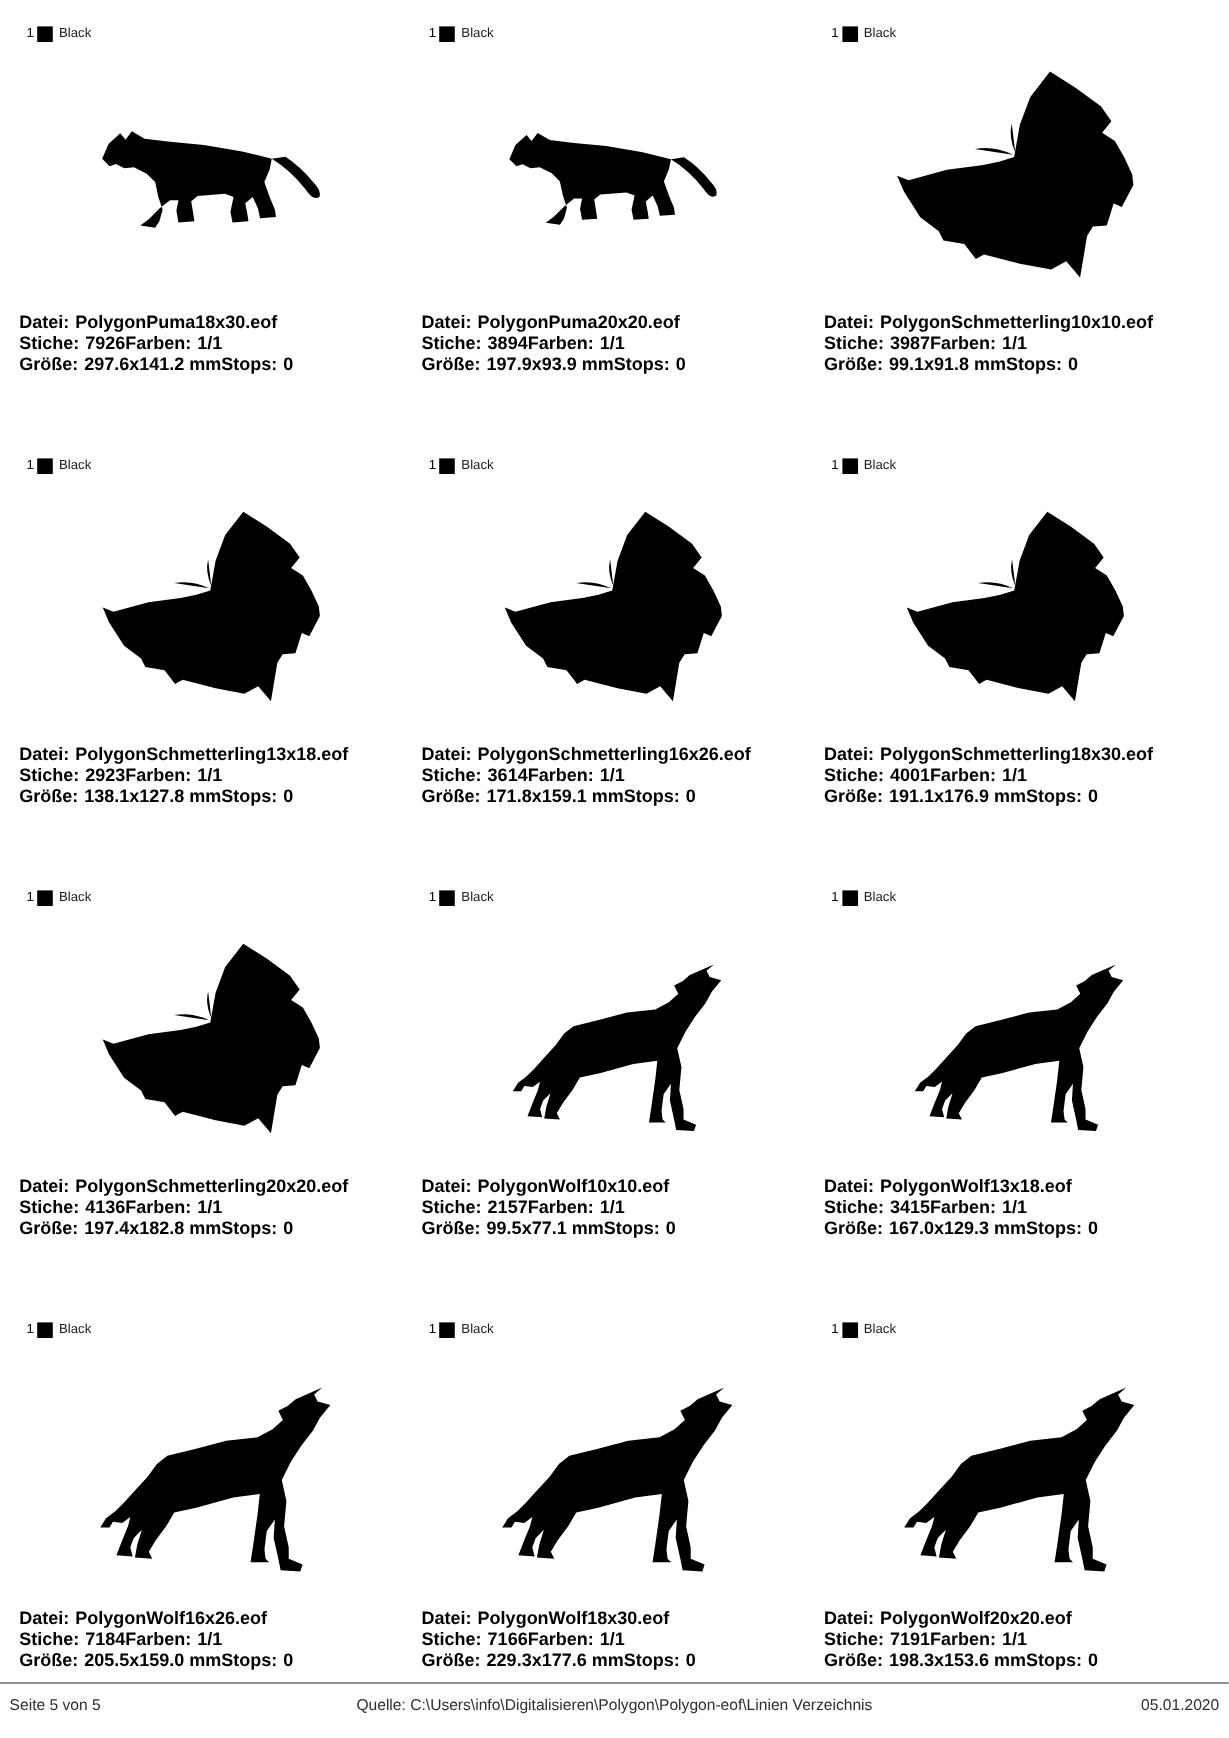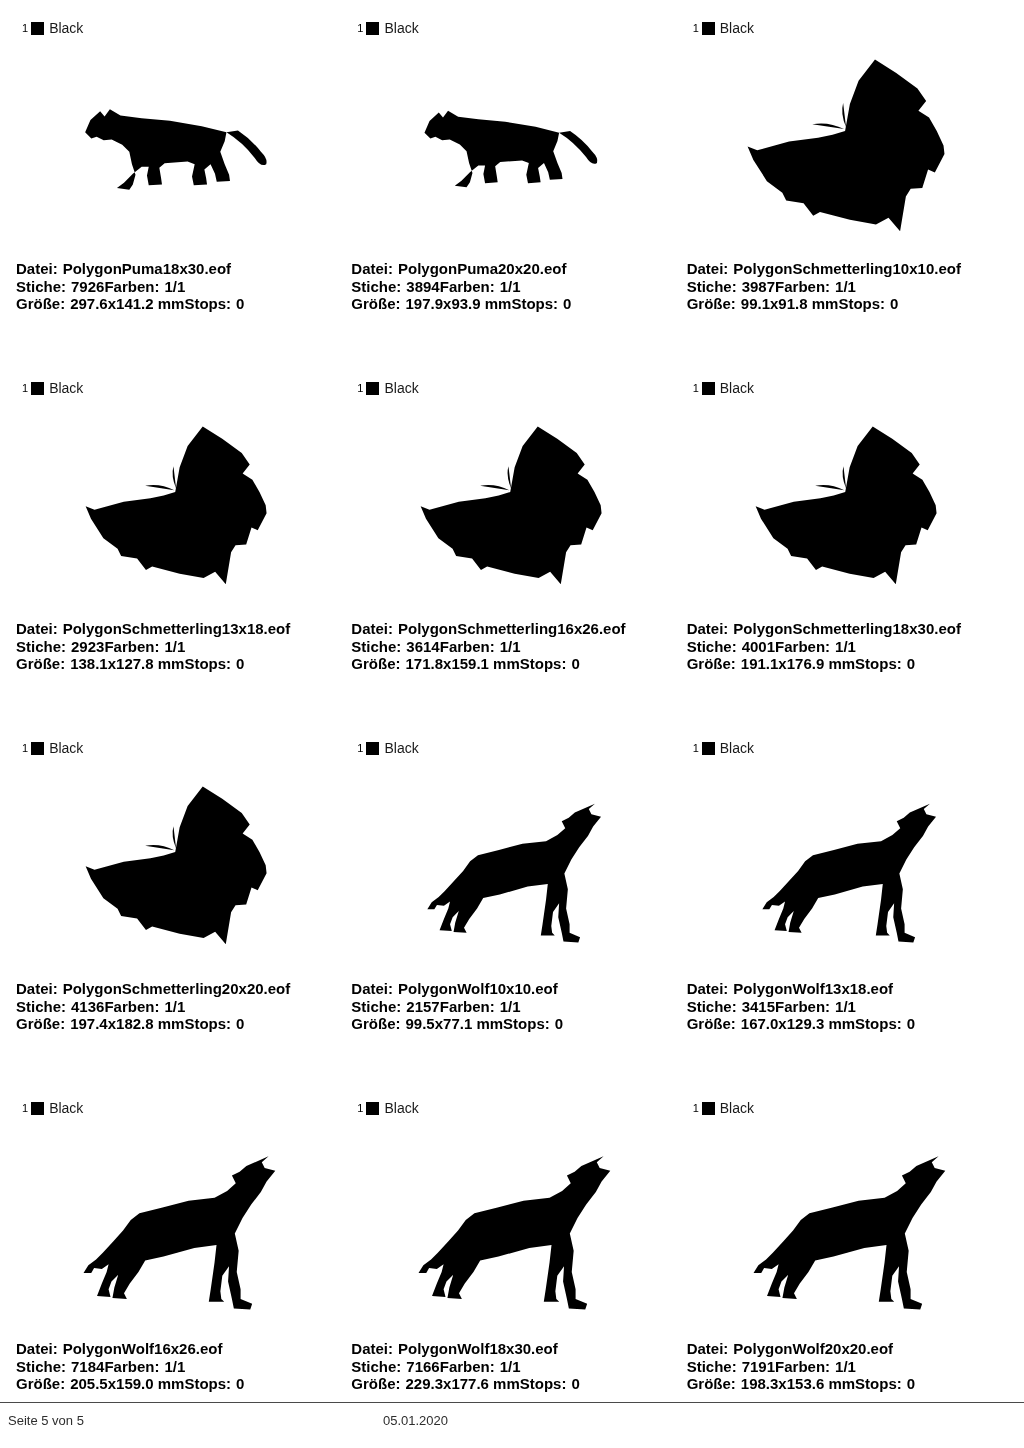--- a/index.html
+++ b/index.html
@@ -9,21 +9,21 @@
   }
   .grid{
     margin:20px 14px 0 14px;
     display:grid;grid-template-columns:repeat(3,1fr);
     column-gap:10px;row-gap:62px;
   }
   .cell{height:298px;display:flex;flex-direction:column;}
   .legend{display:flex;align-items:center;height:16px;margin-left:8px;}
   .legend-num{font-size:11px;line-height:16px;}
   .swatch{width:13px;height:13px;display:inline-block;margin-left:3px;background:#000;}
-  .legend-name{font-size:14px;margin-left:5px;color:#1a1a1a;}
+  .legend-name{font-size:11px;margin-left:5px;color:#1a1a1a;}
   .art{height:222px;display:flex;align-items:center;justify-content:center;}
   .meta{font-weight:bold;font-size:15px;line-height:17.5px;padding:2px 10px 0 2px;}
   .meta .row{display:flex;justify-content:flex-start;}
   .meta .lbl{margin-right:5px;}
   .meta .pair{white-space:nowrap;}
   .footer{
     position:absolute;left:0;top:1402px;width:1024px;
     border-top:1px solid #4a4a4a;box-sizing:border-box;
     padding:10px 8px 0 8px;display:flex;align-items:center;
     font-size:13px;color:#2e2e2e;
@@ -383,14 +383,15 @@
         <span class="pair"><span class="lbl">Größe:</span><span>198.3x153.6 mm</span></span>
         <span class="pair"><span class="lbl">Stops:</span><span>0</span></span>
       </div>
     </div>
   </div>
 
 </div>
 
 <div class="footer">
   <span class="f-left">Seite 5 von 5</span>
+  <span class="f-center"><span class="srclbl">Quelle:</span> <span>C:\Users\info\Digitalisieren\Polygon\Polygon-eof\Linien Verzeichnis</span></span>
   <span class="f-right">05.01.2020</span>
 </div>
 
 </body></html>

